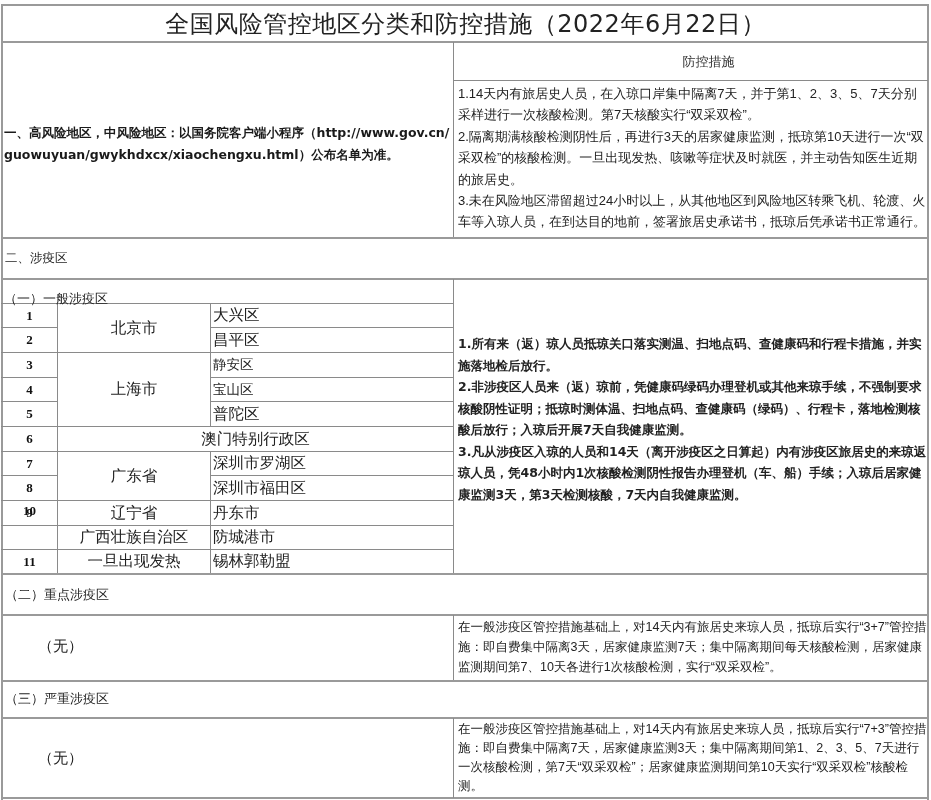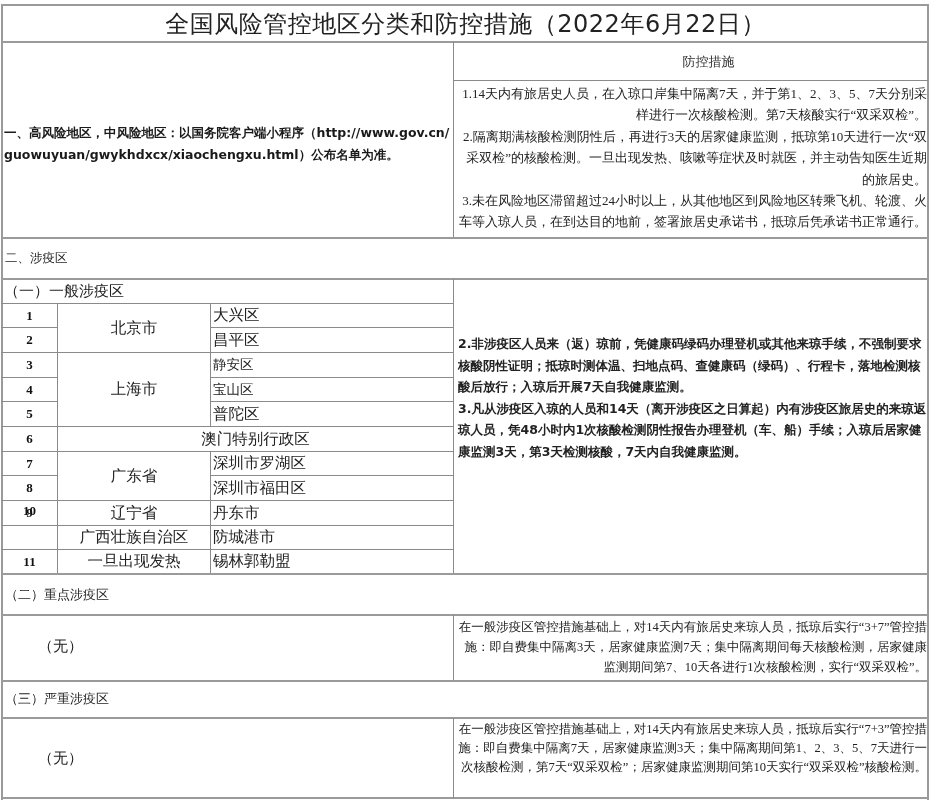--- a/index.html
+++ b/index.html
@@ -4,26 +4,26 @@
 <style>
   html,body{margin:0;padding:0;background:#ffffff;}
   body{width:931px;height:800px;position:relative;overflow:hidden;font-family:"DejaVu Sans","Liberation Sans",sans-serif;color:#1a1a1a;}
   .abs{position:absolute;box-sizing:border-box;}
   .hl{position:absolute;height:2px;background:#9a9a9a;}
   .vl{position:absolute;width:2px;background:#9a9a9a;}
   .hl1{position:absolute;height:1px;background:#8a8a8a;}
   .vl1{position:absolute;width:1px;background:#8a8a8a;}
   .title{left:0;top:5px;width:931px;height:37px;display:flex;align-items:center;justify-content:center;font-size:24px;color:#222;letter-spacing:0.5px;border-radius:12px;}
   .measures-head{left:472px;top:44px;width:473px;height:36px;display:flex;align-items:center;justify-content:center;font-size:13px;color:#333;}
-  .serif{font-family:Liberation Serif, serif;text-align:right;}
+  .serif{font-family:Liberation Sans, sans-serif;}
   .measure-text{font-size:13px;line-height:21.4px;color:#222;padding-left:3px;}
   .bold{font-weight:bold;}
   .sec-one{left:4px;top:122px;width:446px;font-size:12.5px;line-height:22px;font-weight:bold;color:#1a1a1a;}
   .sec-label{font-size:12.5px;font-weight:normal;color:#222;}
-  .sub-label{font-size:15px;color:#222;}
+  .sub-label{font-size:13px;color:#222;margin-top:8px;}
   .num{display:flex;align-items:center;justify-content:center;font-family:"Liberation Serif","DejaVu Serif",serif;font-weight:bold;font-size:13px;color:#111;}
   .prov{display:flex;align-items:center;justify-content:center;font-size:15.5px;color:#222;}
   .dist{display:flex;align-items:center;padding-left:2px;font-size:15.5px;color:#222;}
   .none{font-size:15px;color:#222;}
 </style>
 </head>
 <body>
 
 <div class="hl" style="left:1px;top:4px;width:928px;"></div>
 <div class="vl" style="left:1px;top:4px;height:796px;"></div>
@@ -113,20 +113,21 @@
 <div class="abs dist" style="left:211px;top:353px;width:242px;height:24px;font-size:13.5px;">静安区</div>
 <div class="abs dist" style="left:211px;top:378px;width:242px;height:23px;font-size:13.5px;">宝山区</div>
 <div class="abs dist" style="left:211px;top:402px;width:242px;height:24px;">普陀区</div>
 <div class="abs dist" style="left:211px;top:452px;width:242px;height:23px;">深圳市罗湖区</div>
 <div class="abs dist" style="left:211px;top:476px;width:242px;height:24px;">深圳市福田区</div>
 <div class="abs dist" style="left:211px;top:501px;width:242px;height:24px;">丹东市</div>
 <div class="abs dist" style="left:211px;top:526px;width:242px;height:23px;">防城港市</div>
 <div class="abs dist" style="left:211px;top:550px;width:242px;height:23px;">锡林郭勒盟</div>
 
 <div class="abs measure-text bold" style="left:455px;top:333px;width:472px;font-size:12.5px;line-height:21.5px;">
+  <div>1.所有来（返）琼人员抵琼关口落实测温、扫地点码、查健康码和行程卡措施，并实施落地检后放行。</div>
   <div>2.非涉疫区人员来（返）琼前，凭健康码绿码办理登机或其他来琼手续，不强制要求核酸阴性证明；抵琼时测体温、扫地点码、查健康码（绿码）、行程卡，落地检测核酸后放行；入琼后开展7天自我健康监测。</div>
   <div>3.凡从涉疫区入琼的人员和14天（离开涉疫区之日算起）内有涉疫区旅居史的来琼返琼人员，凭48小时内1次核酸检测阴性报告办理登机（车、船）手续；入琼后居家健康监测3天，第3天检测核酸，7天内自我健康监测。</div>
 </div>
 
 <div class="abs sec-label" style="left:5px;top:586px;font-weight:normal;font-size:13px;">（二）重点涉疫区</div>
 <div class="abs none" style="left:38px;top:637px;">（无）</div>
 <div class="abs measure-text serif" style="left:455px;top:617px;width:472px;font-size:12.5px;line-height:20px;">在一般涉疫区管控措施基础上，对14天内有旅居史来琼人员，抵琼后实行“3+7”管控措施：即自费集中隔离3天，居家健康监测7天；集中隔离期间每天核酸检测，居家健康监测期间第7、10天各进行1次核酸检测，实行“双采双检”。</div>
 
 <div class="abs sec-label" style="left:5px;top:690px;font-weight:normal;font-size:13px;">（三）严重涉疫区</div>
 <div class="abs none" style="left:38px;top:749px;">（无）</div>

